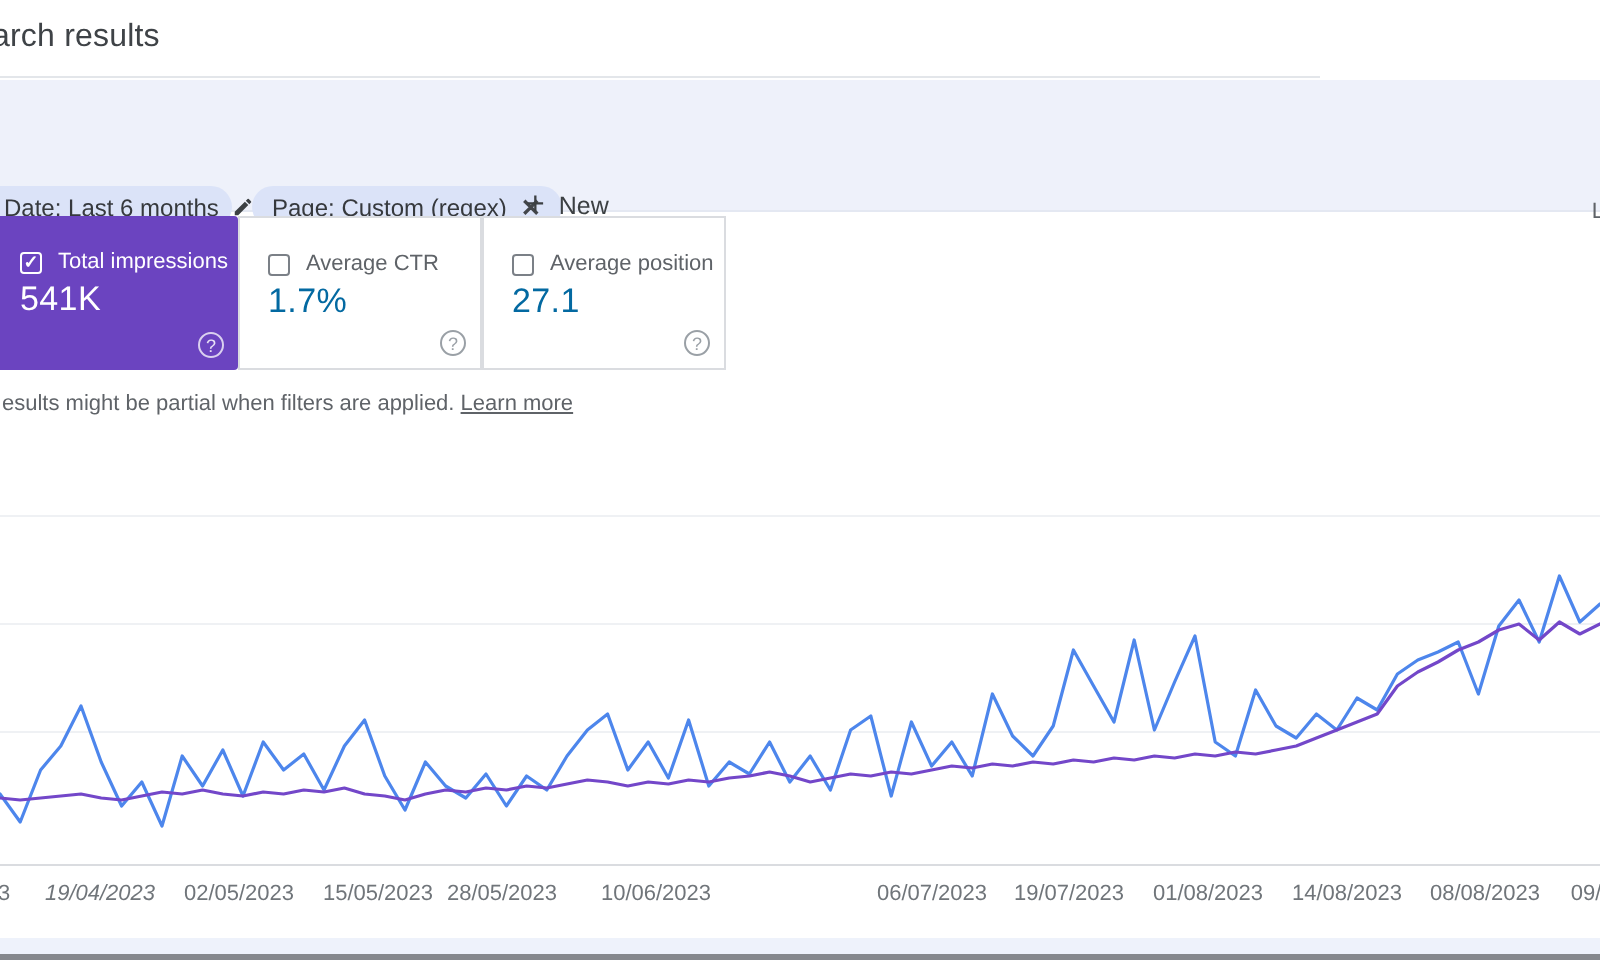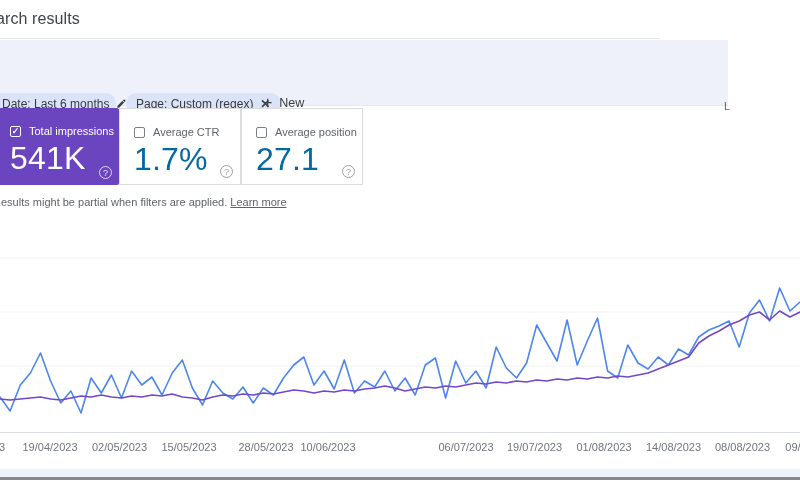--- a/index.html
+++ b/index.html
@@ -8,21 +8,21 @@
     position:relative; width:800px; height:480px; overflow:hidden;
     background:#ffffff; font-family:"Liberation Sans", sans-serif;
     -webkit-font-smoothing:antialiased;
   }
   
   .header { position:absolute; left:0; top:0; width:660px; height:39px;
     background:#ffffff; border-bottom:1px solid #e3e6ea; }
   .page-title { position:absolute; left:-4px; top:10px; font-size:16px;
     color:#3f4347; letter-spacing:.1px; white-space:nowrap; }
   
-  .filter-bar { position:absolute; left:0; top:40px; width:728px; height:66px;
+  .filter-bar { position:absolute; left:0; top:40px; width:800px; height:66px;
     background:#eef1fa; border-bottom:1px solid #e4e8f2; }
   .chip { position:absolute; top:53px; height:21px; background:#dbe3f8;
     border-radius:11px; display:flex; align-items:center; gap:6px;
     padding:0 10px; font-size:12px; color:#36393d; white-space:nowrap; cursor:pointer; }
   .chip-date { left:-18px; width:134px; padding-left:20px; }
   .chip-page { left:126px; }
   .chip .mini-icon { display:inline-flex; width:12px; height:12px;
     align-items:center; justify-content:center; flex:0 0 auto; }
   .chip .x-glyph { font-size:12px; color:#43464a; font-weight:bold; line-height:1; }
   .new-btn { position:absolute; left:263px; top:55px; display:flex;
@@ -41,21 +41,21 @@
   .checkbox { width:11px; height:11px; border-radius:2px; flex:0 0 auto;
     display:flex; align-items:center; justify-content:center; }
   .checkbox.checked { border:1.5px solid #ffffff; color:#ffffff;
     font-size:9px; line-height:1; font-weight:bold; }
   .checkbox.empty { border:1.5px solid #7b8087; }
   .card-label { font-size:11px; white-space:nowrap; }
   .card-impressions .cb-row { left:36px; top:17px; }
   .card-impressions .card-label { color:#ffffff; }
   .card-ctr .cb-row, .card-position .cb-row { left:14px; top:17px; }
   .card-ctr .card-label, .card-position .card-label { color:#5f6368; }
-  .card-value { position:absolute; top:32px; font-size:32px; letter-spacing:.2px; }
+  .card-value { position:absolute; top:32px; font-size:17px; letter-spacing:.2px; }
   .card-impressions .card-value { left:36px; color:#ffffff; }
   .card-ctr .card-value, .card-position .card-value { left:14px; color:#0369a1; }
   .help-icon { position:absolute; right:7px; bottom:6px; width:13px; height:13px;
     border-radius:50%; font-size:9px; display:flex; align-items:center;
     justify-content:center; }
   .help-light { border:1px solid rgba(255,255,255,.75); color:rgba(255,255,255,.85); }
   .help-gray { border:1px solid #9aa0a6; color:#9aa0a6; }
   
   .notice { position:absolute; left:1px; top:196px; font-size:11px;
     color:#5f6368; white-space:nowrap; }
@@ -137,24 +137,24 @@
         <line x1="0" x2="800" y1="33" y2="33" stroke="#eff1f4" stroke-width="1"></line>
         <line x1="0" x2="800" y1="87" y2="87" stroke="#eff1f4" stroke-width="1"></line>
         <line x1="0" x2="800" y1="141" y2="141" stroke="#eff1f4" stroke-width="1"></line>
         <polyline points="0.0,172.0 10.1,186.0 20.3,160.0 30.4,148.0 40.5,128.0 50.6,156.0 60.8,178.0 70.9,166.0 81.0,188.0 91.1,153.0 101.3,168.0 111.4,150.0 121.5,173.0 131.6,146.0 141.8,160.0 151.9,152.0 162.0,170.0 172.2,148.0 182.3,135.0 192.4,163.0 202.5,180.0 212.7,156.0 222.8,168.0 232.9,174.0 243.0,162.0 253.2,178.0 263.3,163.0 273.4,170.0 283.5,153.0 293.7,140.0 303.8,132.0 313.9,160.0 324.1,146.0 334.2,164.0 344.3,135.0 354.4,168.0 364.6,156.0 374.7,162.0 384.8,146.0 394.9,166.0 405.1,153.0 415.2,170.0 425.3,140.0 435.4,133.0 445.6,173.0 455.7,136.0 465.8,158.0 475.9,146.0 486.1,163.0 496.2,122.0 506.3,143.0 516.5,153.0 526.6,138.0 536.7,100.0 546.8,118.0 557.0,136.0 567.1,95.0 577.2,140.0 587.3,116.0 597.5,93.0 607.6,146.0 617.7,153.0 627.8,120.0 638.0,138.0 648.1,144.0 658.2,132.0 668.4,140.0 678.5,124.0 688.6,130.0 698.7,112.0 708.9,105.0 719.0,101.0 729.1,96.0 739.2,122.0 749.4,88.0 759.5,75.0 769.6,96.0 779.7,63.0 789.9,86.0 800.0,77.0" fill="none" stroke="#4d86ec" stroke-width="1.6" stroke-linejoin="round" stroke-linecap="round"></polyline>
         <polyline points="0.0,174.0 10.1,175.0 20.3,174.0 30.4,173.0 40.5,172.0 50.6,174.0 60.8,175.0 70.9,173.0 81.0,171.0 91.1,172.0 101.3,170.0 111.4,172.0 121.5,173.0 131.6,171.0 141.8,172.0 151.9,170.0 162.0,171.0 172.2,169.0 182.3,172.0 192.4,173.0 202.5,175.0 212.7,172.0 222.8,170.0 232.9,171.0 243.0,169.0 253.2,170.0 263.3,168.0 273.4,169.0 283.5,167.0 293.7,165.0 303.8,166.0 313.9,168.0 324.1,166.0 334.2,167.0 344.3,165.0 354.4,166.0 364.6,164.0 374.7,163.0 384.8,161.0 394.9,163.0 405.1,166.0 415.2,164.0 425.3,162.0 435.4,163.0 445.6,161.0 455.7,162.0 465.8,160.0 475.9,158.0 486.1,159.0 496.2,157.0 506.3,158.0 516.5,156.0 526.6,157.0 536.7,155.0 546.8,156.0 557.0,154.0 567.1,155.0 577.2,153.0 587.3,154.0 597.5,152.0 607.6,153.0 617.7,151.0 627.8,152.0 638.0,150.0 648.1,148.0 658.2,144.0 668.4,140.0 678.5,136.0 688.6,132.0 698.7,118.0 708.9,111.0 719.0,106.0 729.1,100.0 739.2,96.0 749.4,90.0 759.5,87.0 769.6,95.0 779.7,86.0 789.9,92.0 800.0,87.0" fill="none" stroke="#7347c9" stroke-width="1.6" stroke-linejoin="round" stroke-linecap="round"></polyline>
       </svg>
   </div>
   <div class="x-axis-line"></div>
   <div class="x-ticks">
       <span class="x-tick" style="left: 2px;">3</span>
-      <span class="x-tick" style="left: 50px;">19/04/2023</span>
+      <span class="x-tick" style="left: 50px; font-style: italic;">19/04/2023</span>
       <span class="x-tick" style="left: 119.5px;">02/05/2023</span>
       <span class="x-tick" style="left: 189px;">15/05/2023</span>
-      <span class="x-tick" style="left: 266px;">28/05/2023</span>
+      <span class="x-tick" style="left: 251px;">28/05/2023</span>
       <span class="x-tick" style="left: 328px;">10/06/2023</span>
       <span class="x-tick" style="left: 397.5px; margin-top: 40px;">23/06/2023</span>
       <span class="x-tick" style="left: 466px;">06/07/2023</span>
       <span class="x-tick" style="left: 534.5px;">19/07/2023</span>
       <span class="x-tick" style="left: 604px;">01/08/2023</span>
       <span class="x-tick" style="left: 673.5px;">14/08/2023</span>
       <span class="x-tick" style="left: 742.5px;">08/08/2023</span>
       <span class="x-tick" style="left: 793px;">09/</span>
     </div>
 

